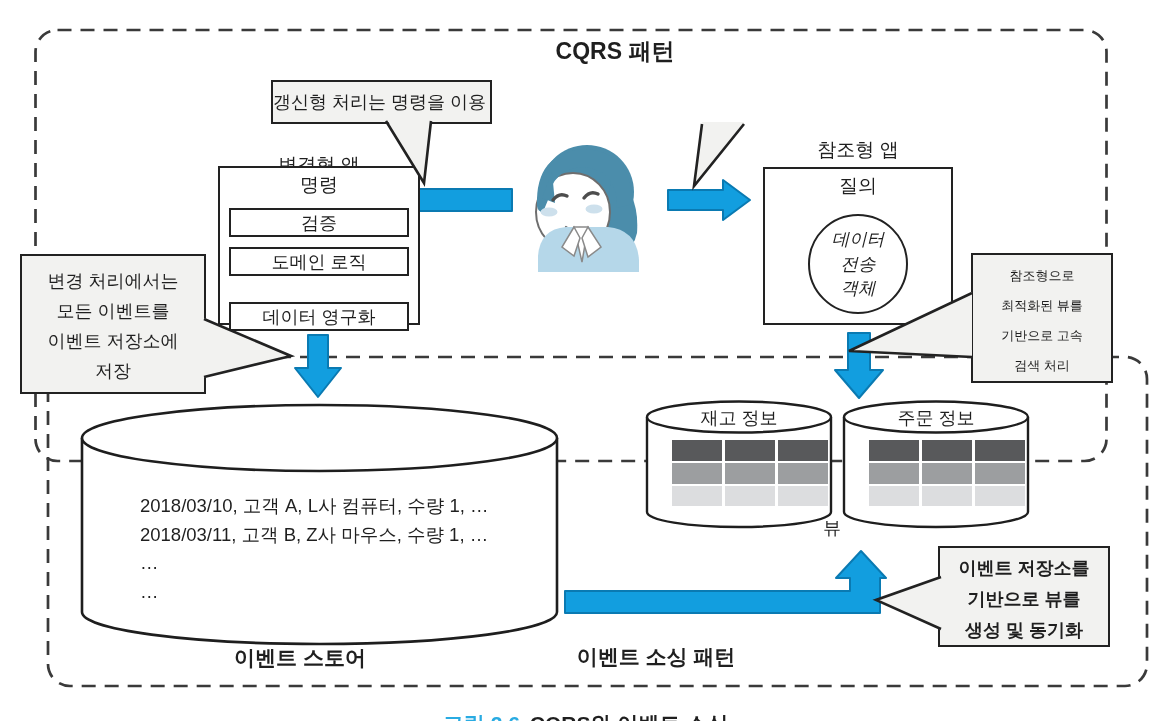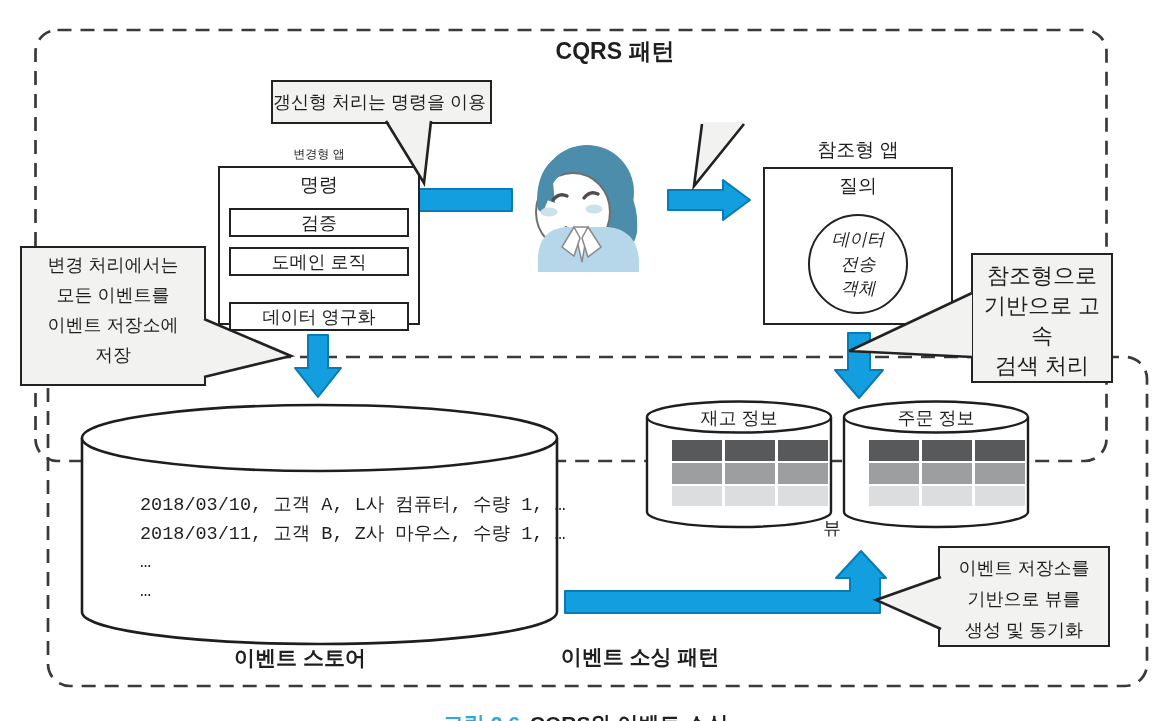--- a/index.html
+++ b/index.html
@@ -15,21 +15,21 @@
   .callout{position:absolute;background:#f2f2f0;border:2.6px solid #222;box-sizing:border-box;
            text-align:center;font-size:18px;line-height:30px;}
   .sub-box{position:absolute;left:9px;right:9px;height:29px;border:2.2px solid #222;
            background:#fff;box-sizing:border-box;display:flex;align-items:center;justify-content:center;
            font-size:18px;}
   .app-header{position:absolute;top:4px;left:0;right:0;text-align:center;font-size:19px;}
   .big-lbl{font-weight:bold;font-size:21px;}
   .dto-circle{position:absolute;left:808px;top:214px;width:100px;height:100px;border:2.4px solid #222;
               border-radius:50%;background:#fff;box-sizing:border-box;display:flex;flex-direction:column;
               align-items:center;justify-content:center;font-size:17.5px;line-height:1.42;font-style:italic;}
-  .store-lines{position:absolute;left:140px;top:492px;font-size:18.5px;line-height:28.5px;white-space:nowrap;font-family:Liberation Mono, monospace;}
+  .store-lines{position:absolute;left:140px;top:492px;font-size:18.5px;line-height:28.5px;white-space:nowrap;}
   .caption{position:absolute;left:0;top:710px;width:100%;text-align:center;font-size:21px;font-weight:bold;}
   .caption .fig{color:#29abe2;margin-right:10px;}
   .z2{z-index:2;} .z3{z-index:3;}
 </style>
 </head>
 <body>
 
 <div id="canvas">
 
   <svg width="1171" height="721" viewBox="0 0 1171 721">
@@ -99,21 +99,21 @@
       <path d="M588,227 L601,247 L588,257 L582,238 Z" fill="#fff" stroke="#8a8a8a" stroke-width="1.5"></path>
     </g>
   </svg>
 
   <div class="lbl z2" style="left:480px;top:36px;width:270px;font-size:23px;font-weight:bold;">CQRS 패턴</div>
 
   <div class="bubble z2" style="left:248px;top:80px;width:221px;height:44px;">
     <span>갱신형 처리는 명령을 이용</span>
   </div>
 
-  <div class="lbl z2" style="left:219px;top:146px;width:200px;font-size:12px;">변경형 앱</div>
+  <div class="lbl z2" style="left:219px;top:152px;width:200px;font-size:19px;">변경형 앱</div>
   <div class="box z2" style="left:218px;top:166px;width:202px;height:159px;">
     <div class="app-header">명령</div>
     <div class="sub-box" style="top:79px;">
       <span>도메인 로직</span>
     </div>
     <div class="sub-box" style="top:40px;">
       <span>검증</span>
     </div>
     <div class="sub-box" style="top:118px;margin-top:16px;">
       <span>데이터 영구화</span>
@@ -123,47 +123,48 @@
   <div class="lbl z2" style="left:762px;top:137px;width:192px;font-size:19px;">참조형 앱</div>
   <div class="box z2" style="left:763px;top:167px;width:190px;height:158px;">
     <div class="app-header">질의</div>
   </div>
   <div class="dto-circle z2">
     <div>데이터</div>
     <div>전송</div>
     <div>객체</div>
   </div>
 
-  <div class="callout z2" style="left:20px;top:246px;width:186px;height:140px;padding-top:2px;">
+  <div class="callout z2" style="left:20px;top:254px;width:186px;height:140px;padding-top:10px;">
     <div>변경 처리에서는</div>
     <div>모든 이벤트를</div>
     <div>이벤트 저장소에</div>
     <div>저장</div>
   </div>
 
-  <div class="callout z2" style="left:971px;top:253px;width:142px;height:130px;padding-top:6px;font-size:22px;">
+  <div class="callout z2" style="left:971px;top:253px;width:142px;height:130px;padding-top:6px;font-size:13px;">
     <div>참조형으로</div>
+    <div>최적화된 뷰를</div>
     <div>기반으로 고속</div>
     <div>검색 처리</div>
   </div>
 
-  <div class="callout z2" style="left:938px;top:546px;width:172px;height:101px;padding-top:5px;line-height:31px;">
+  <div class="callout z2" style="left:938px;top:546px;width:172px;height:101px;padding-top:5px;line-height:31px;font-weight:bold;">
     <div>이벤트 저장소를</div>
     <div>기반으로 뷰를</div>
     <div>생성 및 동기화</div>
   </div>
 
   <div class="store-lines z2">
     <div>2018/03/10, 고객 A, L사 컴퓨터, 수량 1, …</div>
     <div>2018/03/11, 고객 B, Z사 마우스, 수량 1, …</div>
     <div>…</div>
     <div>…</div>
   </div>
   <div class="lbl big-lbl z2" style="left:180px;top:644px;width:240px;">이벤트 스토어</div>
-  <div class="lbl big-lbl z2" style="left:520px;top:643px;width:240px;">이벤트 소싱 패턴</div>
+  <div class="lbl big-lbl z2" style="left:536px;top:643px;width:240px;">이벤트 소싱 패턴</div>
 
   <div class="lbl z2" style="left:664px;top:406px;width:150px;font-size:18px;">재고 정보</div>
   <div class="lbl z2" style="left:861px;top:406px;width:150px;font-size:18px;">주문 정보</div>
   <div class="lbl z2" style="left:815px;top:516px;width:34px;font-size:18px;">뷰</div>
 
   <div class="caption z2">
     <span class="fig">그림 2.6</span><span>CQRS와 이벤트 소싱</span>
   </div>
 
   <svg class="z3" width="1171" height="721" viewBox="0 0 1171 721">

